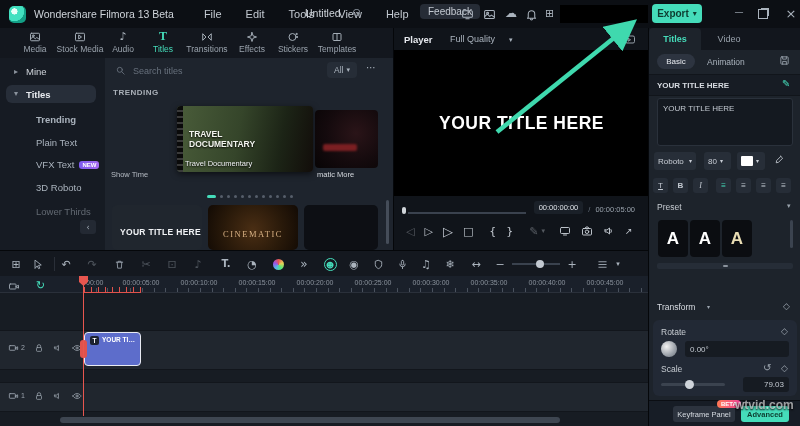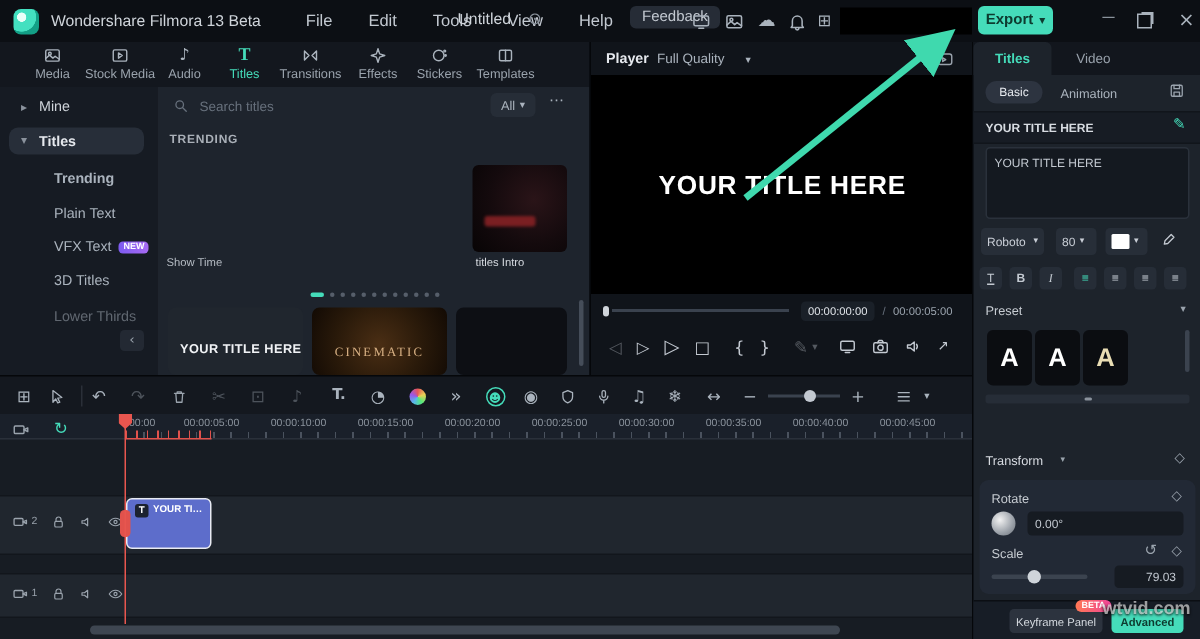--- a/index.html
+++ b/index.html
@@ -144,21 +144,21 @@
     <div class="abs" style="left:6px;top:27px;width:90px;height:18px;background:#272e39;border-radius:6px;display:flex;align-items:center;gap:8px;padding-left:8px;box-sizing:border-box;">
       <span class="i" style="font-size:8px;color:#8a929c;">▾</span>
       <span style="color:#e6e9ee;font-weight:bold;">Titles</span>
     </div>
     <span class="scat teal" style="top:56px;font-weight:bold;">Trending</span>
     <span class="scat" style="top:79px;">Plain Text</span>
     <div class="abs" style="left:36px;top:101px;display:flex;gap:5px;align-items:center;">
       <span style="color:#aab3bd;">VFX Text</span>
       <span style="background:linear-gradient(90deg,#7d5bf0,#a76af2);color:#fff;font-size:6px;font-weight:bold;border-radius:3px;padding:1px 3px;">NEW</span>
     </div>
-    <span class="scat" style="top:124px;">3D Titles</span>
+    <span class="scat" style="top:124px;">3D Roboto</span>
     <span class="scat" style="top:148px;opacity:.5;">Lower Thirds</span>
     <span class="abs i" style="left:80px;top:162px;width:16px;height:14px;background:#232933;border-radius:3px;color:#9aa3ad;font-size:9px;text-align:center;line-height:14px;">‹</span>
   </div>
 
   <div class="brw">
     <span class="abs" style="left:10px;top:7px;color:#67707c;">
         <svg class="sv" width="11" height="11" viewBox="0 0 24 24">
           <circle cx="10.5" cy="10.5" r="5.5"></circle>
           <path d="M14.5 14.5L20 20"></path>
         </svg>
@@ -166,25 +166,33 @@
     <input class="abs" style="left: 26px; top: 3px; width: 150px; height: 18px; background: transparent; border: none; color: rgb(195, 201, 209); font-size: 9px; font-family: &quot;Liberation Sans&quot;, sans-serif;" placeholder="Search titles">
     <div class="abs" style="left:222px;top:4px;width:30px;height:16px;background:#262d37;border-radius:4px;display:flex;align-items:center;justify-content:center;gap:3px;font-size:8.5px;color:#aab3bd;">
       <span>All</span>
         <span class="i" style="font-size:7px;">▾</span>
     </div>
     <span class="abs i" style="left:261px;top:5px;color:#aab3bd;font-size:10px;">⋯</span>
     <span class="abs" style="left:8px;top:30px;font-size:8px;font-weight:bold;color:#aab0b8;letter-spacing:.5px;">TRENDING</span>
 
     <span class="tlabel" style="left:6px;top:112px;width:60px;">Show Time</span>
 
+    <div class="thumb" style="left:72px;top:48px;width:136px;height:66px;background:linear-gradient(100deg,#4a5d3a 0%,#35452a 45%,#1c2416 75%,#120d0a);box-shadow:0 2px 6px rgba(0,0,0,.6);">
+      <div class="abs" style="left:0;top:0;width:6px;height:66px;background:repeating-linear-gradient(180deg,#0a0a0a 0 4px,#3a3a3a 4px 6px);"></div>
+      <div class="abs" style="left:12px;top:24px;font-size:8.5px;font-weight:bold;color:#f2f4ee;line-height:1.15;text-shadow:0 1px 2px #000;">
+        <div>TRAVEL</div>
+        <div>DOCUMENTARY</div>
+      </div>
+      <span class="abs" style="left:8px;top:53px;font-size:7.5px;color:#eef0f2;text-shadow:0 1px 2px #000;">Travel Documentary</span>
+    </div>
 
     <div class="thumb" style="left:210px;top:52px;width:63px;height:58px;background:radial-gradient(circle at 65% 40%,#2a1418 0%,#140a0d 55%,#070405);">
       <div class="abs" style="left:8px;top:34px;width:34px;height:7px;background:#7a1f22;filter:blur(1px);border-radius:2px;"></div>
     </div>
-    <span class="tlabel" style="left:212px;top:112px;width:60px;color:#d6dae0;">titles Intro</span>
+    <span class="tlabel" style="left:212px;top:112px;width:60px;color:#d6dae0;">matic More</span>
 
     <div class="abs" style="left:60px;top:137px;width:170px;display:flex;gap:4px;align-items:center;justify-content:center;">
       <span style="width:9px;height:3px;border-radius:2px;background:#45dcba;"></span>
       <span class="dot"></span>
         <span class="dot"></span>
         <span class="dot"></span>
         <span class="dot"></span>
         <span class="dot"></span>
         <span class="dot"></span>
         <span class="dot"></span>
@@ -199,35 +207,35 @@
     </div>
     <div class="thumb" style="left:103px;top:147px;width:90px;height:45px;background:radial-gradient(circle at 50% 55%,#4a2e14 0%,#2a1a0a 55%,#120a04);border-radius:5px;">
       <span class="abs" style="left:0;top:24px;width:90px;text-align:center;font-size:8.5px;font-family:'Liberation Serif',serif;color:#d8b184;letter-spacing:1.5px;">CINEMATIC</span>
     </div>
     <div class="thumb" style="left:199px;top:147px;width:74px;height:45px;background:#0d0f14;border-radius:5px;"></div>
     <span class="abs" style="left:281px;top:142px;width:3px;height:44px;background:#454d59;border-radius:2px;"></span>
   </div>
 
   <div class="ply">
     <span class="abs" style="left:10px;top:6px;font-size:9.5px;font-weight:bold;color:#e6e9ee;">Player</span>
-    <div class="abs" style="left:44px;top:6px;display:flex;gap:14px;align-items:flex-end;font-size:9px;color:#aab3bd;">
+    <div class="abs" style="left:56px;top:6px;display:flex;gap:14px;align-items:flex-end;font-size:9px;color:#aab3bd;">
       <span>Full Quality</span>
         <span class="i" style="font-size:7px;">▾</span>
     </div>
     <span class="abs" style="left:230px;top:6px;color:#9aa3ad;">
         <svg class="sv" width="12" height="12" viewBox="0 0 24 24">
           <rect x="3" y="4" width="18" height="14" rx="3"></rect>
           <path d="M9 9l4 2.5L9 14z"></path>
         </svg>
       </span>
     <div class="abs" style="left:0;top:22px;width:255px;height:146px;background:#000;">
       <span class="abs" style="left:0;top:63px;width:255px;text-align:center;font-size:17.5px;font-weight:bold;color:#fff;letter-spacing:.5px;">YOUR TITLE HERE</span>
     </div>
 
-    <div class="abs" style="left:0;top:172px;width:241px;height:14px;display:flex;align-items:center;">
+    <div class="abs" style="left:0;top:172px;width:241px;height:14px;display:flex;align-items:flex-end;">
       <span style="width:7px;height:7px;border-radius:4px;background:#d0d5da;margin-left:8px;"></span>
       <span style="flex:0 0 118px;height:2px;background:#3a424e;margin-left:2px;"></span>
       <span style="margin-left:8px;background:#1a2028;border-radius:3px;padding:2px 5px;font-size:7.5px;color:#dfe3e8;">00:00:00:00</span>
       <span style="margin-left:5px;font-size:7.5px;color:#67707c;">/</span>
       <span style="margin-left:5px;font-size:7.5px;color:#9aa3ad;">00:00:05:00</span>
     </div>
 
     <div class="abs" style="left:0;top:190px;width:255px;height:26px;display:flex;align-items:center;gap:10px;padding-left:12px;box-sizing:border-box;">
       <span class="tbtn i dim">◁</span>
       <span class="tbtn i">▷</span>

